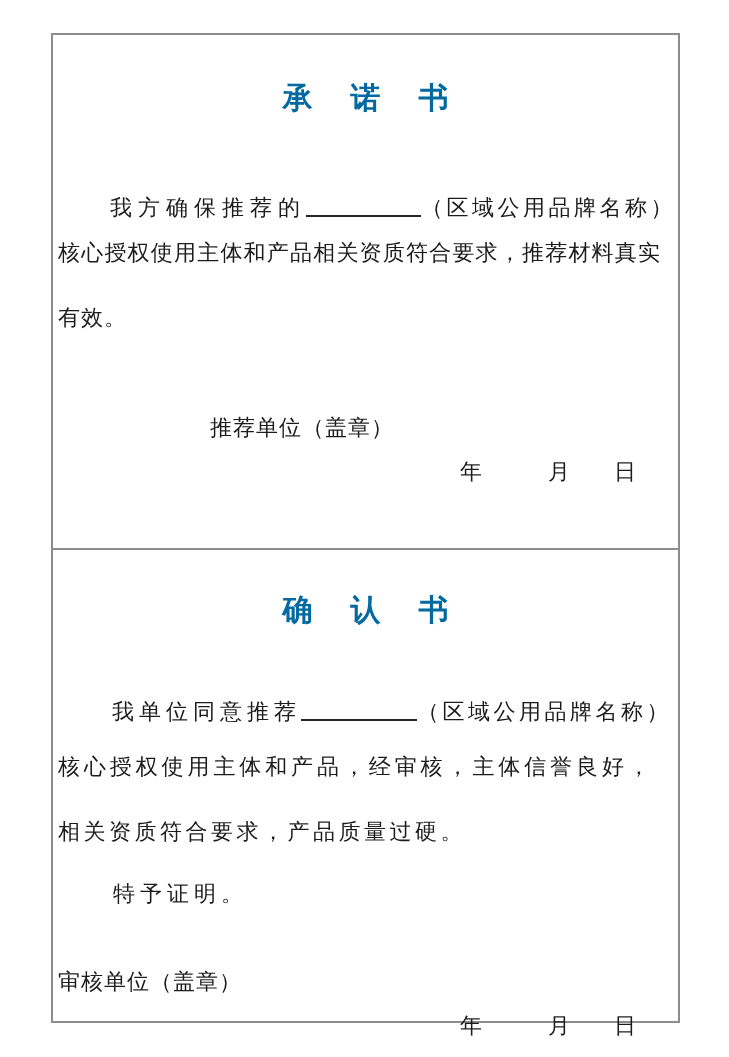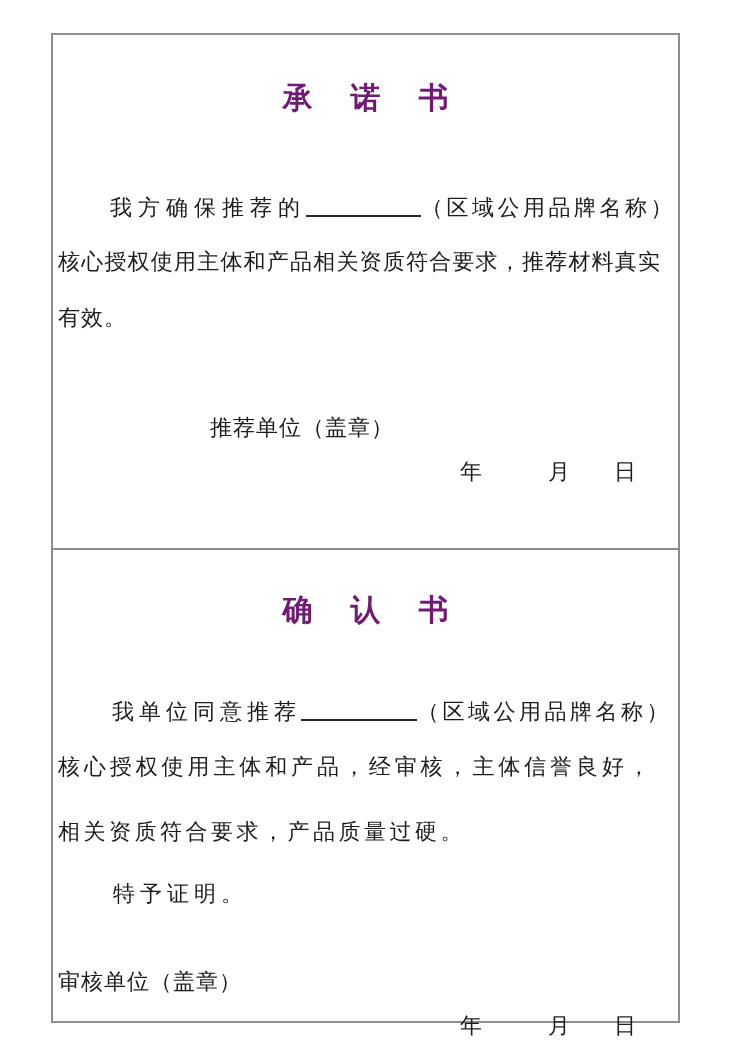--- a/index.html
+++ b/index.html
@@ -36,38 +36,38 @@
     position: absolute;
     left: 0;
     right: 0;
     margin: 0;
     text-align: center;
     font-size: 30px;
     line-height: 40px;
     font-weight: bold;
     letter-spacing: 38px;
     text-indent: 38px;
-    color: #701a75;
+    color: #0369a1;
   }
   .sec-1 .doc-title { top: 43px; }
   .sec-2 .doc-title { top: 40px; }
 
   .line {
     position: absolute;
     left: 5px;
     right: 2px;
     margin: 0;
     font-size: 22px;
     line-height: 32px;
     white-space: nowrap;
   }
 
   
   .s1-l1 { top: 157px; padding-left: 52px; }
-  .s1-l2 { top: 211px; letter-spacing: 1.2px; }
+  .s1-l2 { top: 202px; letter-spacing: 1.2px; }
   .s1-l3 { top: 267px; letter-spacing: 1px; }
   .s1-signer { top: 377px; text-align: center; padding-right: 130px; letter-spacing: 1px; }
   .s1-date  { top: 421px; text-align: right; padding-right: 40px; }
 
   
   .s2-l1 { top: 146px; padding-left: 54px; }
   .s2-l2 { top: 201px; letter-spacing: 3.9px; }
   .s2-l3 { top: 266px; letter-spacing: 3.5px; }
   .s2-l4 { top: 328px; padding-left: 55px; letter-spacing: 5px; }
   .s2-signer { top: 416px; padding-right: 118px; letter-spacing: 1px; }

